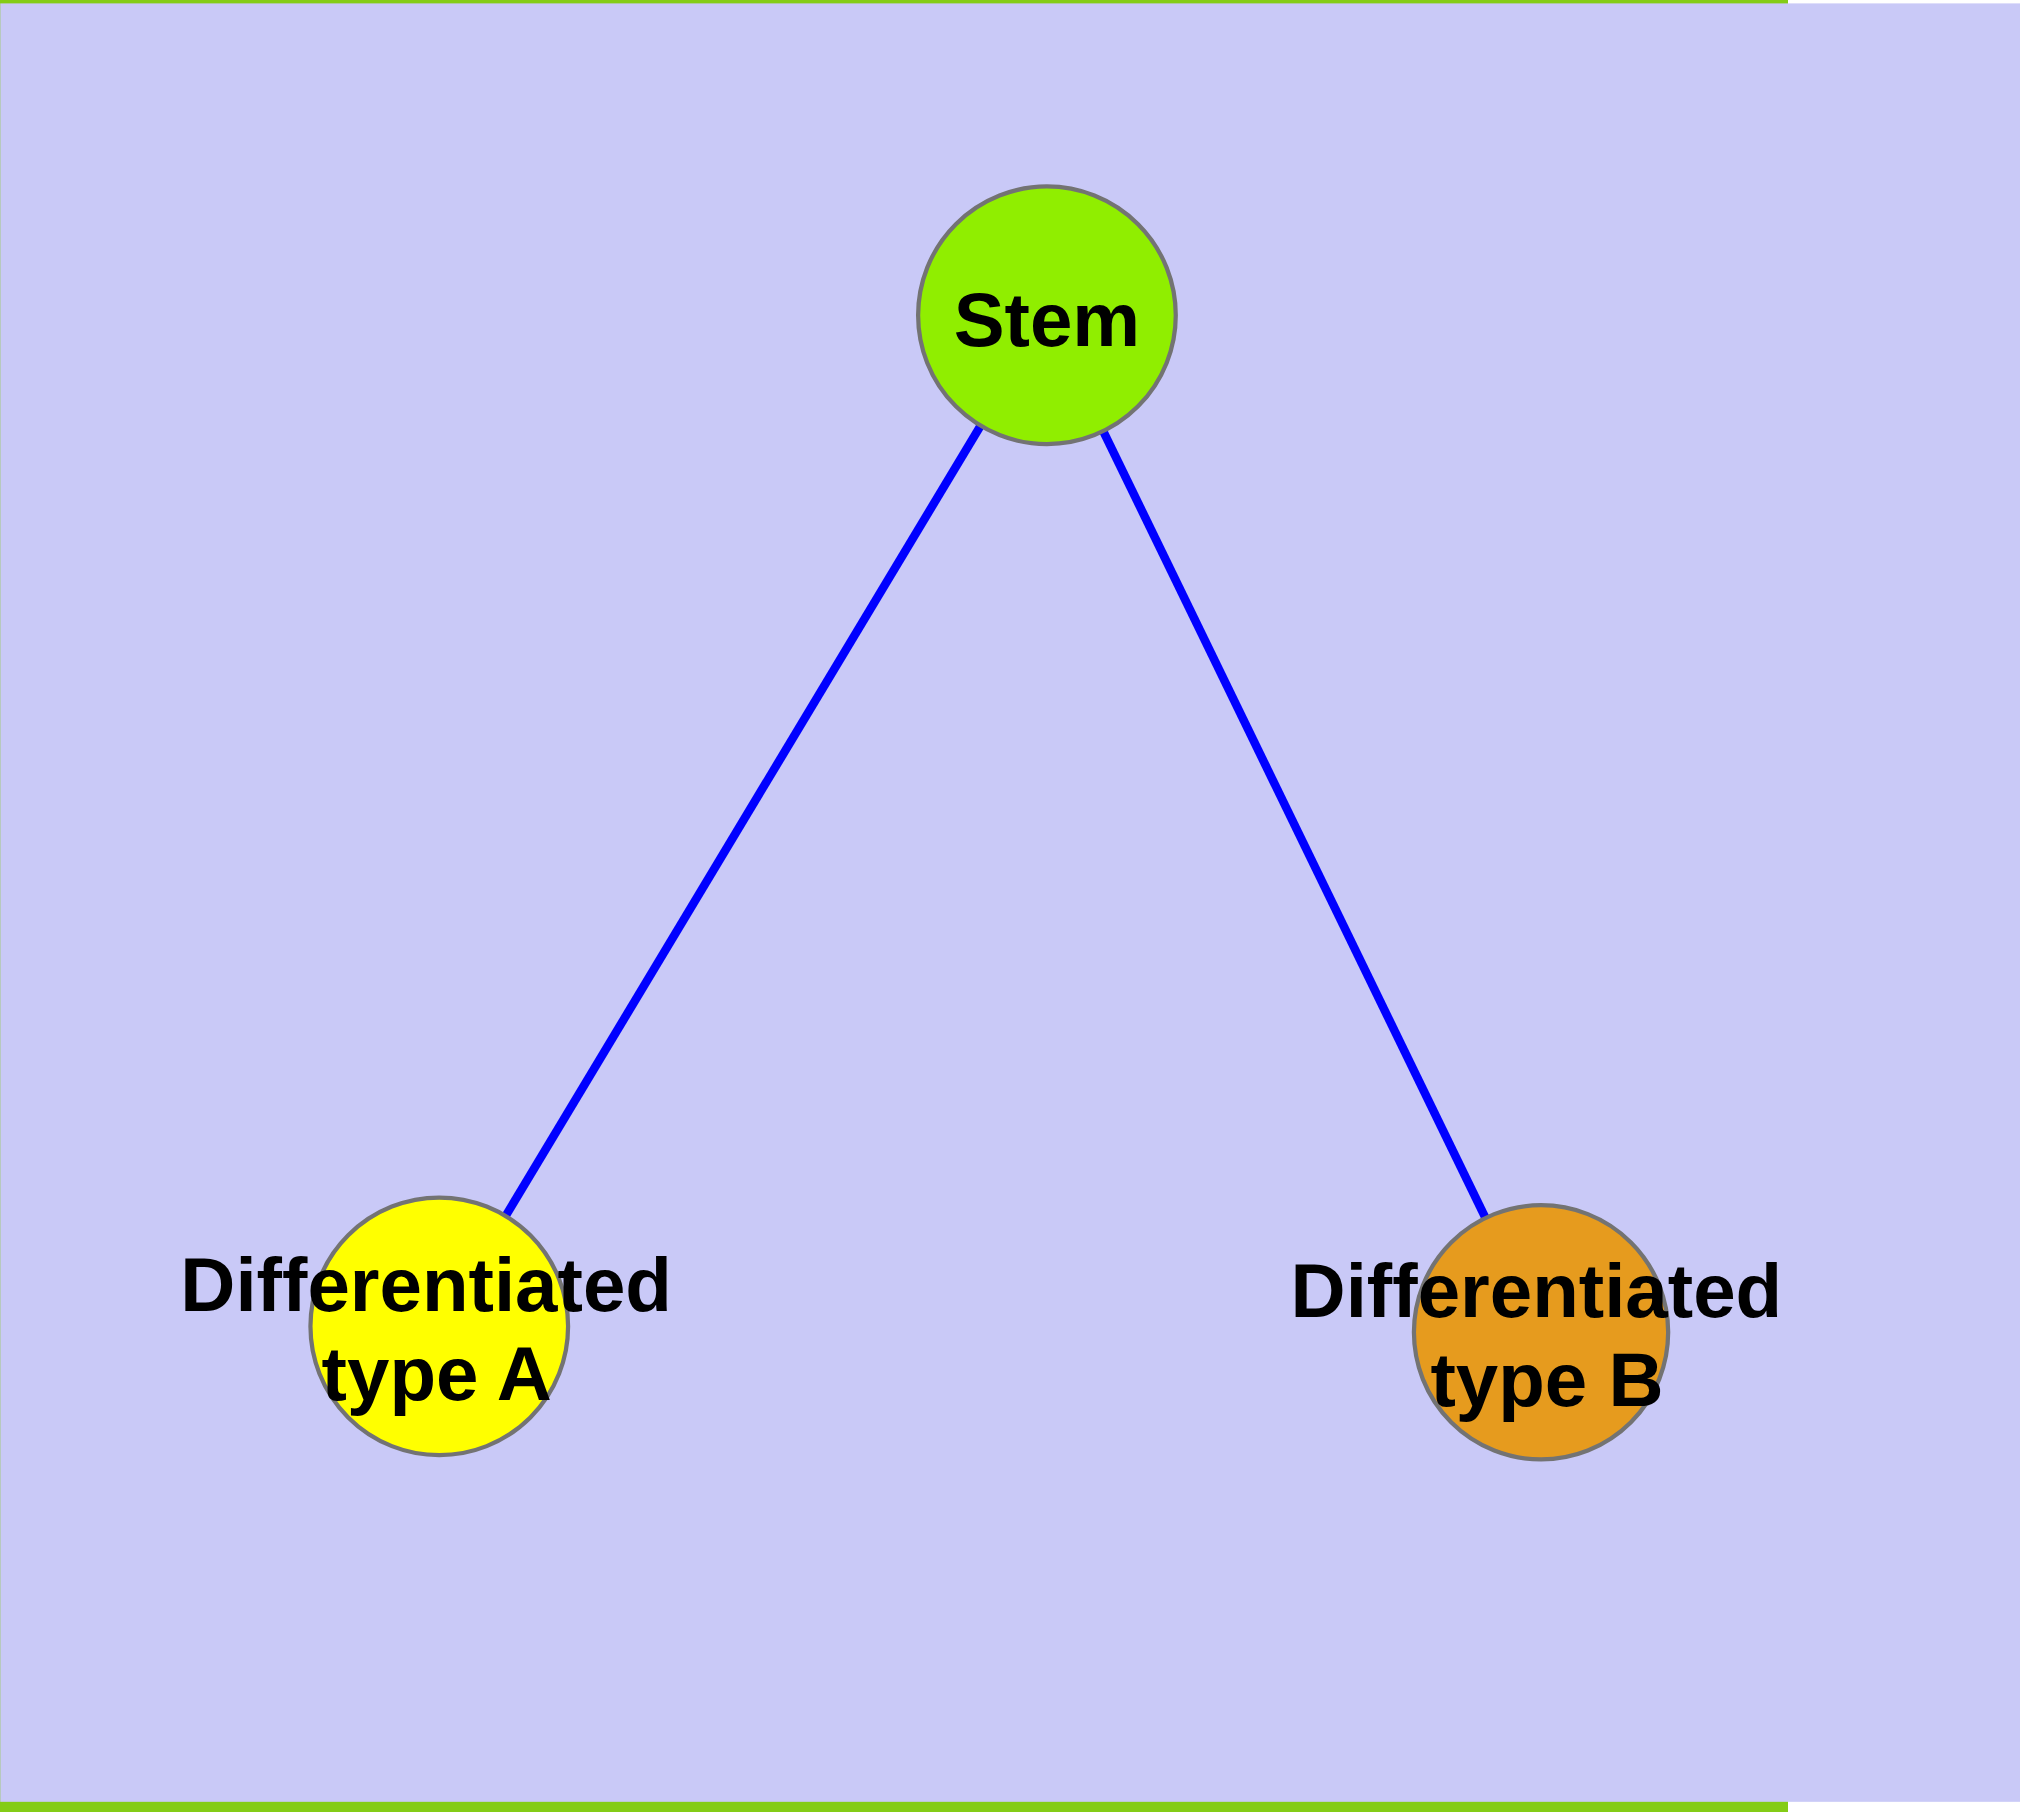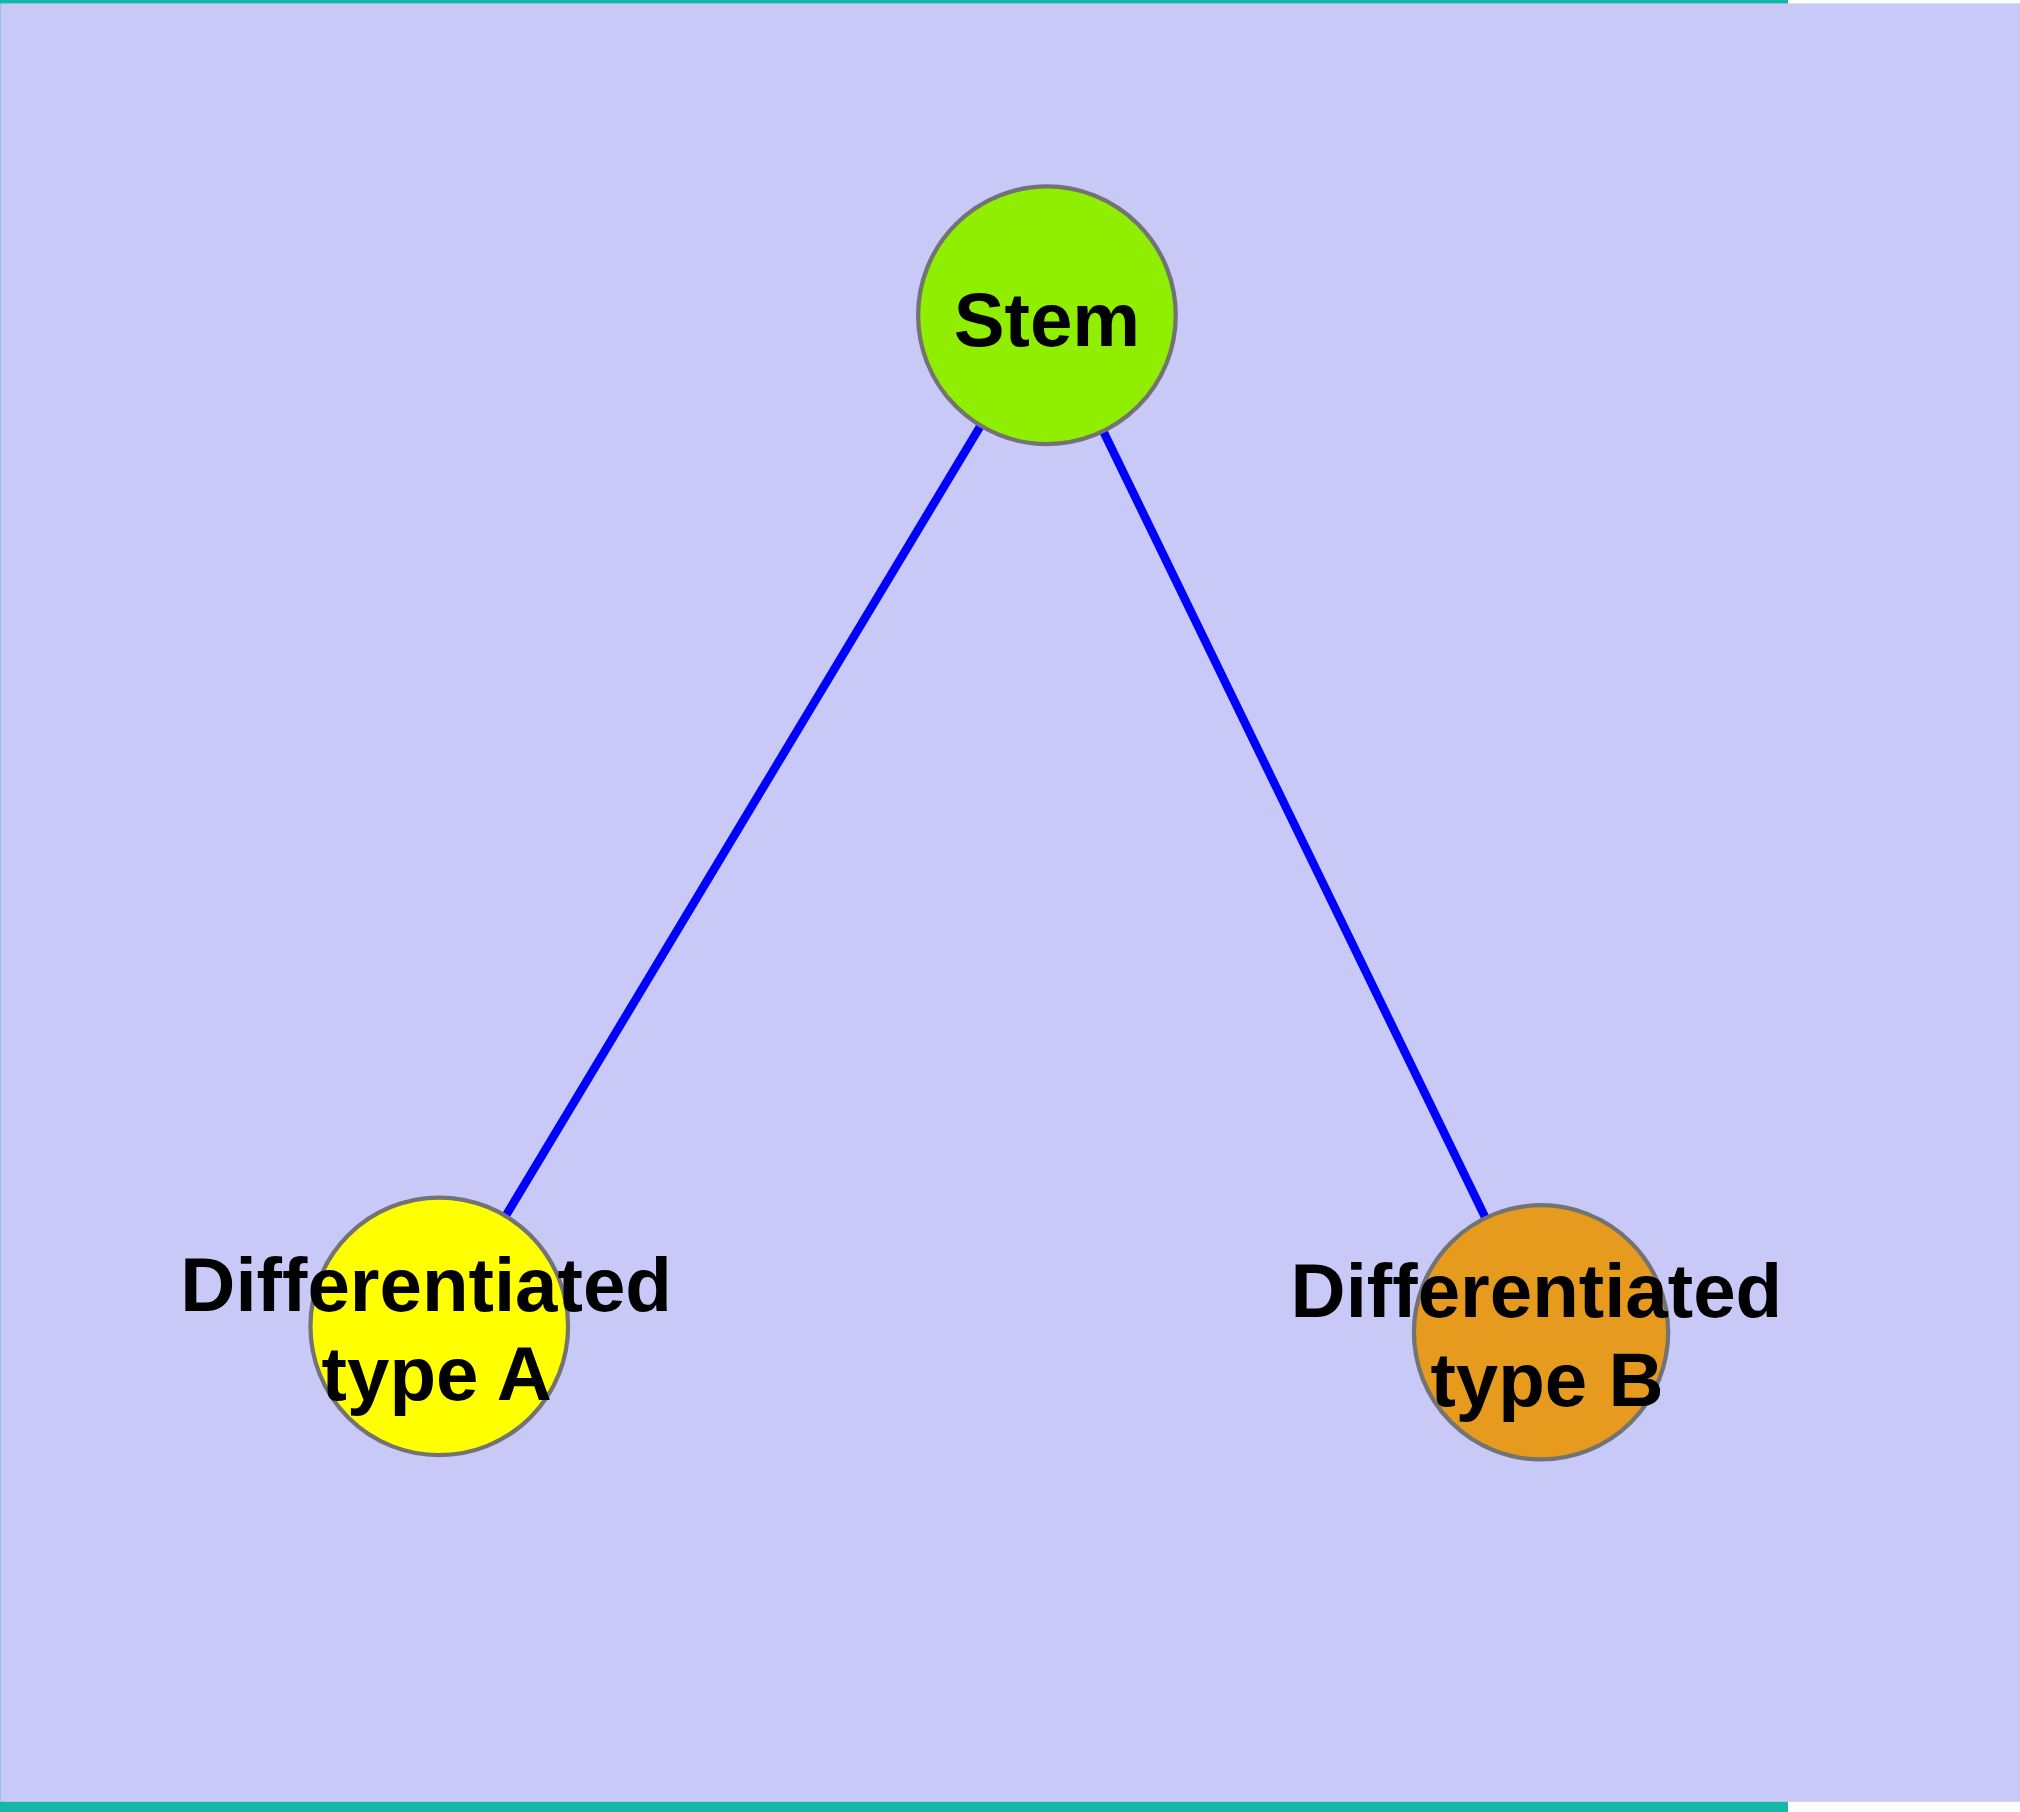--- a/index.html
+++ b/index.html
@@ -8,21 +8,21 @@
     background: #FFFFFF;
     width: 2021px;
     height: 1812px;
     overflow: hidden;
     font-family: "Liberation Sans", sans-serif;
   }
   .stage {
     position: relative;
     width: 1788px;
     height: 1812px;
-    background: #14b8a6;
+    background: #84cc16;
   }
   svg.graph {
     display: block;
     width: 2021px;
     height: 1812px;
   }
   .edge-line {
     stroke-width: 10;
     fill: none;
   }

